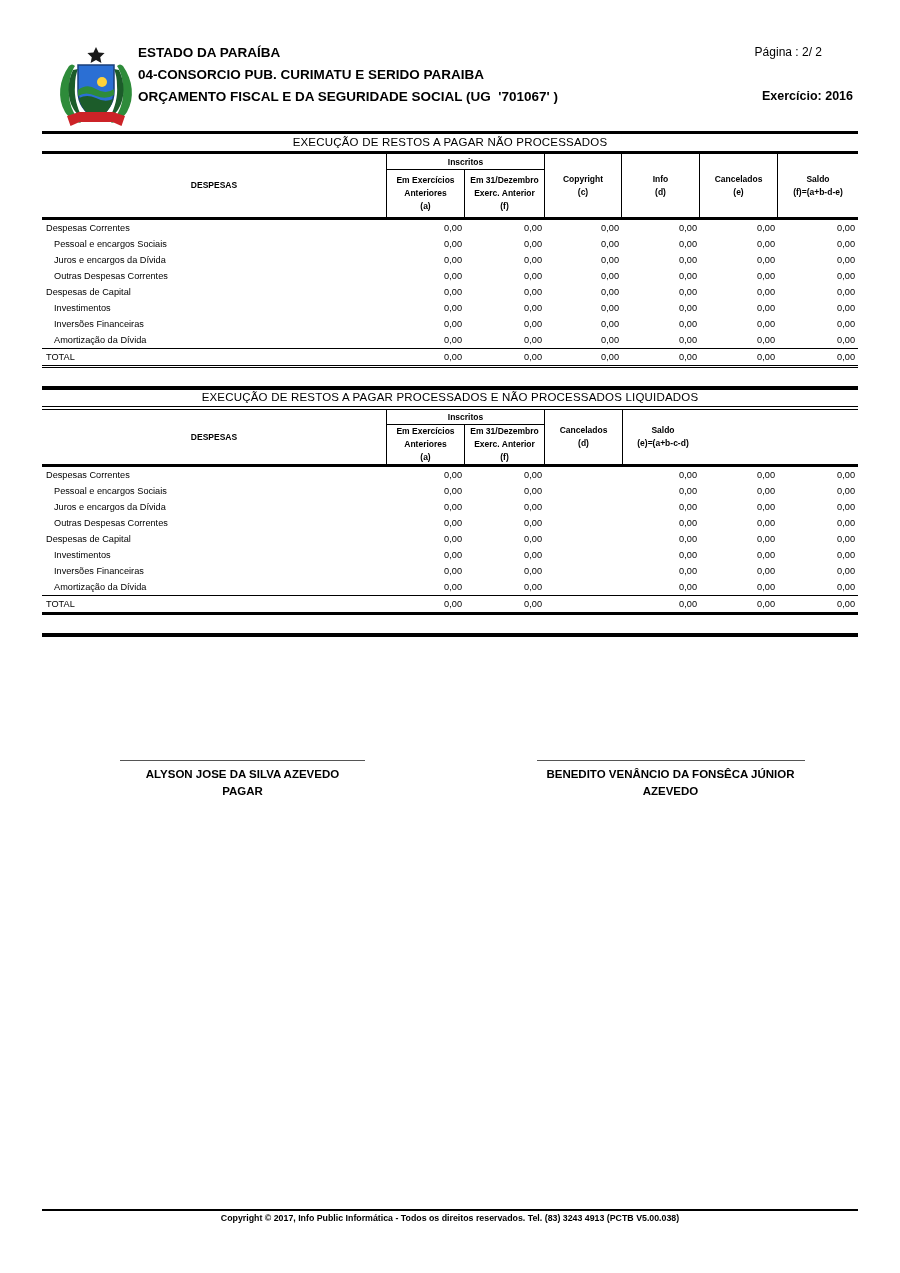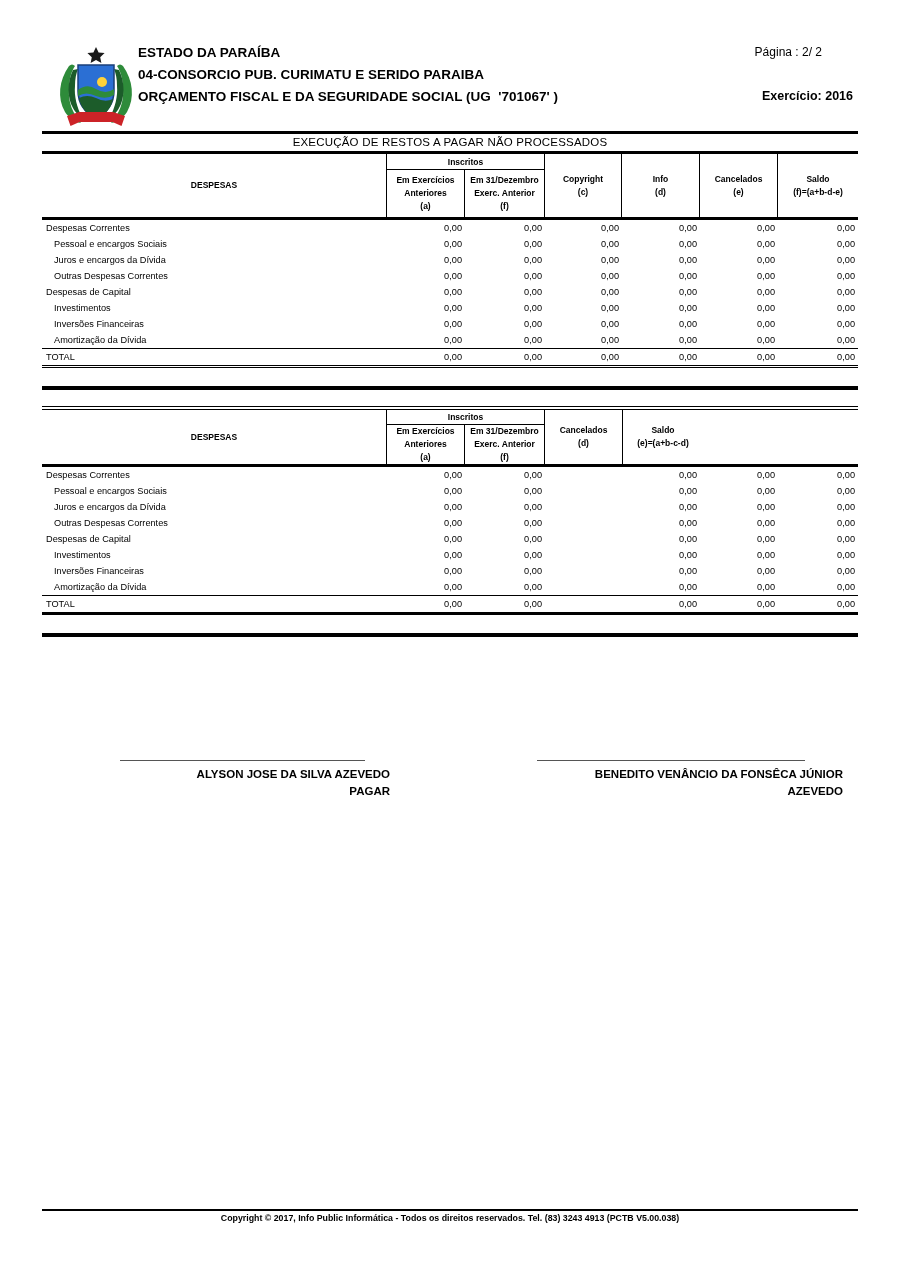--- a/index.html
+++ b/index.html
@@ -58,21 +58,21 @@
   .trow .val { box-sizing:border-box; text-align:right; padding-right:3px; }
   .trow.total { box-sizing:border-box; border-top:1.2px solid #000; }
 
   
   .sig { position:absolute; text-align:center; }
   #sig-left  { top:760px; left:95px;  width:295px; }
   #sig-right { top:760px; left:498px; width:345px; }
   .sig-line { height:0; border-top:1.6px solid #555; margin:0 auto 5px auto; }
   #sig-left  .sig-line { width:245px; }
   #sig-right .sig-line { width:268px; }
-  .sig-name, .sig-role { font-weight:bold; font-size:11.5px; line-height:17px;text-align:right; }
+  .sig-name, .sig-role { font-weight:bold; font-size:11.5px; line-height:17px; }
 
   
   .footer-text { position:absolute; top:1213px; left:42px; width:816px; text-align:center;
                  font-weight:bold; font-size:8.8px; }
 </style>
 </head>
 <body>
 
 <div class="page">
 
@@ -215,20 +215,21 @@
         <div class="val" style="width: 80px;">0,00</div>
         <div class="val" style="width: 77px;">0,00</div>
         <div class="val" style="width: 78px;">0,00</div>
         <div class="val" style="width: 78px;">0,00</div>
         <div class="val" style="width: 80px;">0,00</div>
       </div>
     </div>
   <div class="dbl-line" id="t1-dbl"></div>
 
   <div class="rule" id="mid-rule"></div>
+  <div class="table-title" id="t2-title">EXECUÇÃO DE RESTOS A PAGAR PROCESSADOS E NÃO PROCESSADOS LIQUIDADOS</div>
   <div class="dbl-line" id="t2-dbl"></div>
   <div class="thead" id="t2-head">
       <div class="hcell" style="width: 344px;">
         <div class="hline">DESPESAS</div>
       </div>
       <div class="insc-group" style="width: 159px;">
         <div class="insc-label">Inscritos</div>
         <div class="insc-sub">
           <div class="hcell first" style="width: 79px;">
             <div class="hline">Em Exercícios</div>

